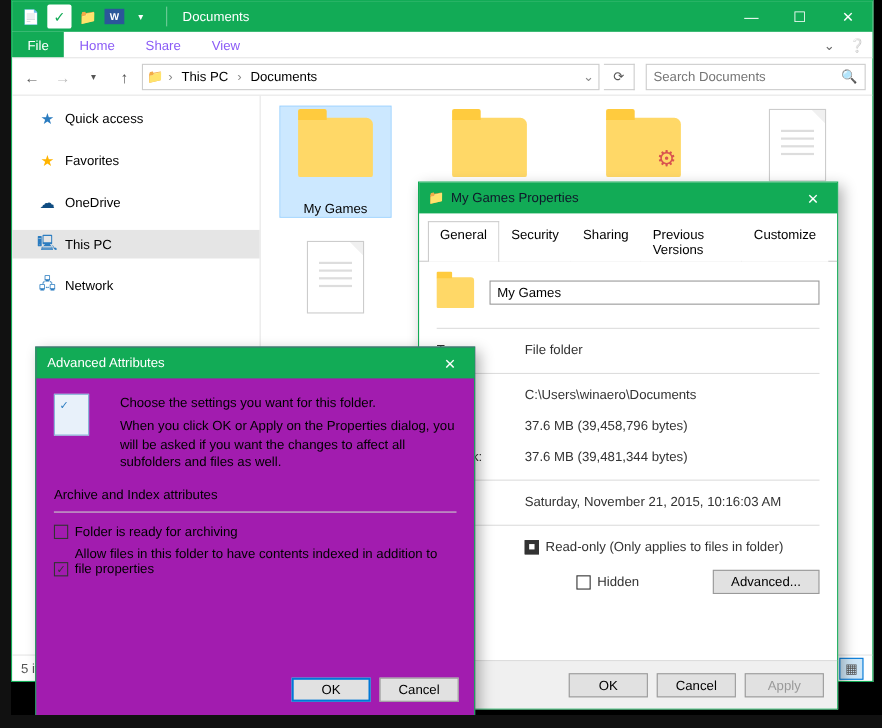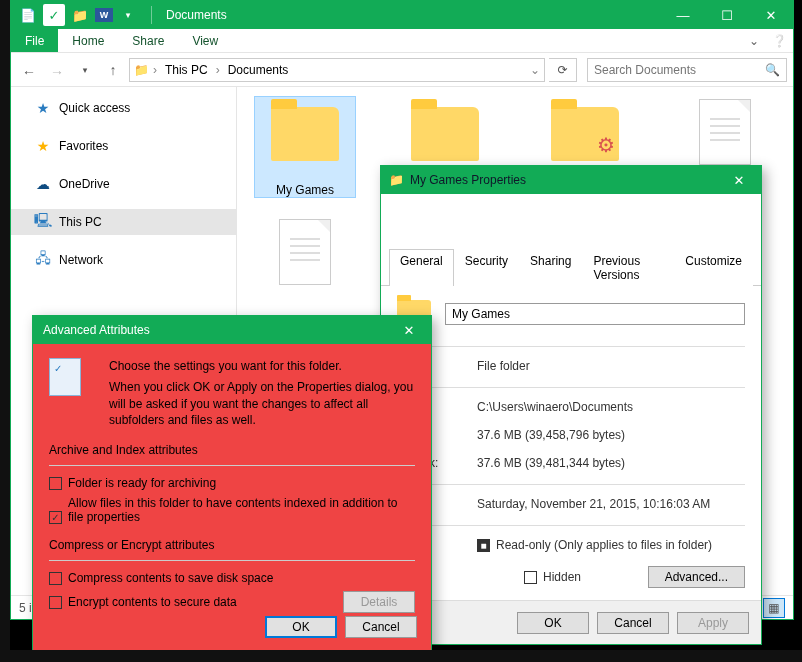--- a/index.html
+++ b/index.html
@@ -9,21 +9,21 @@
 .explorer { position: absolute; left: 10px; top: 0; width: 784px; height: 620px; background: #fff; border: 1px solid #12ab56; }
 .titlebar { height: 28px; background: #12ab56; display: flex; align-items: center; color: #fff; }
 .qat { display: flex; gap: 4px; padding: 0 6px; align-items: center; }
 .qat .qicon { width: 22px; height: 22px; display: flex; align-items: center; justify-content: center; font-size: 13px; }
 .titlebar .title { margin-left: 8px; font-size: 12px; }
 .titlebar .spacer { flex: 1; }
 .sysbtn { width: 44px; height: 28px; display: flex; align-items: center; justify-content: center; color: #fff; font-size: 13px; }
 
 .ribbon { height: 24px; background: #fff; display: flex; align-items: stretch; border-bottom: 1px solid #e5e5e5; }
 .ribbon .filetab { background: #12ab56; color: #fff; padding: 0 14px; display: flex; align-items: center; }
-.ribbon .rtab { padding: 0 14px; display: flex; align-items: center; color: #14532d; text-align: right; }
+.ribbon .rtab { padding: 0 14px; display: flex; align-items: center; color: #8b5cf6; text-align: right; }
 .ribbon .rfill { flex: 1; }
 .ribbon .rbtn { width: 26px; display: flex; align-items: center; justify-content: center; color: #666; }
 .ribbon .help { color: #0078d7; }
 
 .navbar { height: 34px; display: flex; align-items: center; gap: 4px; padding: 2px 6px; border-bottom: 1px solid #e5e5e5; }
 .nbtn { width: 24px; height: 24px; display: flex; align-items: center; justify-content: center; color: #555; font-size: 14px; }
 .address { flex: 1; height: 24px; border: 1px solid #ccc; display: flex; align-items: center; padding: 0 4px; gap: 4px; }
 .address .crumb { padding: 0 4px; }
 .address .sep { color: #888; }
 .address .dropdown { margin-left: auto; color: #888; }
@@ -54,42 +54,42 @@
 .status { height: 24px; border-top: 1px solid #e5e5e5; display: flex; align-items: center; padding: 0 8px; font-size: 11px; color: #555; }
 .status .sfill { flex: 1; }
 .status .viewbtn { width: 22px; height: 20px; border: 1px solid transparent; display: flex; align-items: center; justify-content: center; margin-left: 2px; }
 .status .viewbtn.active { border-color: #0078d7; background: #cde6f7; }
 
 
 .props { position: absolute; left: 380px; top: 165px; width: 382px; height: 480px; background: #fff; border: 1px solid #12ab56; box-shadow: 4px 4px 12px rgba(0,0,0,0.3); }
 .props .titlebar { height: 28px; }
 .props .ptitle { margin-left: 28px; color: #0f172a; }
 .tabs { display: flex; padding: 6px 8px 0; border-bottom: 1px solid #ccc; }
-.tabs .tab { padding: 4px 10px; border: 1px solid transparent; border-bottom: none; position: relative; top: 1px; background: #fff; margin-top: 48px; }
+.tabs .tab { padding: 4px 10px; border: 1px solid transparent; border-bottom: none; position: relative; top: 1px; background: #fff; }
 .tabs .tab.active { border-color: #ccc; background: #fff; }
 .pbody { padding: 14px 16px; }
 .prow { display: flex; align-items: flex-start; margin-bottom: 10px; min-height: 18px; }
 .prow .plabel { width: 80px; color: #333; }
 .prow .pval { flex: 1; color: #333; }
 .pname { display: flex; align-items: center; gap: 14px; margin-bottom: 18px; }
 .pname .pfolder { width: 34px; height: 28px; background: #ffd867; border-radius: 1px 3px 1px 1px; position: relative; }
 .pname .pfolder::before { content: ""; position: absolute; left: 0; top: -5px; width: 14px; height: 6px; background: #ffcb3e; border-radius: 1px 1px 0 0; }
 .pname input { flex: 1; height: 22px; border: 1px solid #999; padding: 0 6px; }
 .pdiv { height: 1px; background: #ddd; margin: 8px 0 12px; }
 .attrrow { display: flex; align-items: center; gap: 11px; padding-left: 47px; }
 .chk { display: flex; align-items: center; gap: 6px; }
 .chk .box { width: 13px; height: 13px; border: 1px solid #333; display: flex; align-items: center; justify-content: center; font-size: 10px; }
 .chk .box.filled { background: #333; color: #fff; }
 .btn { height: 22px; padding: 0 16px; border: 1px solid #999; background: #e1e1e1; display: inline-flex; align-items: center; justify-content: center; }
 .btn.primary { border: 2px solid #0078d7; }
 .btn:disabled, .btn.disabled { color: #999; }
 .pfooter { position: absolute; bottom: 0; left: 0; right: 0; height: 44px; border-top: 1px solid #ddd; display: flex; align-items: center; justify-content: flex-end; gap: 8px; padding: 0 12px; background: #f0f0f0; }
 
 
-.adv { position: absolute; left: 32px; top: 315px; width: 400px; height: 336px; background: #ef4444; border: 1px solid #12ab56; box-shadow: 4px 4px 12px rgba(0,0,0,0.3); }
+.adv { position: absolute; left: 32px; top: 315px; width: 400px; height: 336px; background: #a21caf; border: 1px solid #12ab56; box-shadow: 4px 4px 12px rgba(0,0,0,0.3); }
 .adv .titlebar { height: 28px; background: #12ab56; }
 .adv .atitle { margin-left: 10px; color: #fff; }
 .adv .abody { padding: 14px 16px; }
 .adv .intro { display: flex; gap: 28px; margin-bottom: 14px; }
 .adv .introicon { width: 32px; height: 38px; border: 1px solid #8ab4d8; background: #e8f1fa; flex-shrink: 0; position: relative; }
 .adv .introicon::after { content: "✓"; position: absolute; left: 4px; top: 4px; color: #2b7cc0; font-size: 10px; }
 .adv .introtext { line-height: 1.4; }
 .adv .group { margin-bottom: 14px; }
 .adv .grouptitle { margin-bottom: 8px; }
 .adv .groupline { height: 1px; background: #ccc; margin-bottom: 10px; }
@@ -325,35 +325,20 @@
       <div class="groupline"></div>
       <div class="chk">
           <div class="box"></div>
           <span>Folder is ready for archiving</span>
         </div>
       <div class="chk" style="align-items:flex-end">
           <div class="box checked" style="margin-top:2px"></div>
           <span style="flex:1">Allow files in this folder to have contents indexed in addition to file properties</span>
         </div>
     </div>
-    <div class="group">
-      <div class="grouptitle">Compress or Encrypt attributes</div>
-      <div class="groupline"></div>
-      <div class="chk">
-          <div class="box"></div>
-          <span>Compress contents to save disk space</span>
-        </div>
-      <div class="encrow">
-        <div class="chk">
-            <div class="box"></div>
-            <span>Encrypt contents to secure data</span>
-          </div>
-        <button class="btn disabled" style="min-width:72px">Details</button>
-      </div>
-    </div>
   </div>
   <div class="afooter">
     <button class="btn primary" style="min-width:72px">OK</button>
     <button class="btn" style="min-width:72px">Cancel</button>
   </div>
 </div>
 
 <div style="position:absolute;left:0;top:0;width:10px;height:662px;background:#111"></div>
 <div style="position:absolute;left:0;bottom:0;width:802px;height:12px;background:#111"></div>
 

